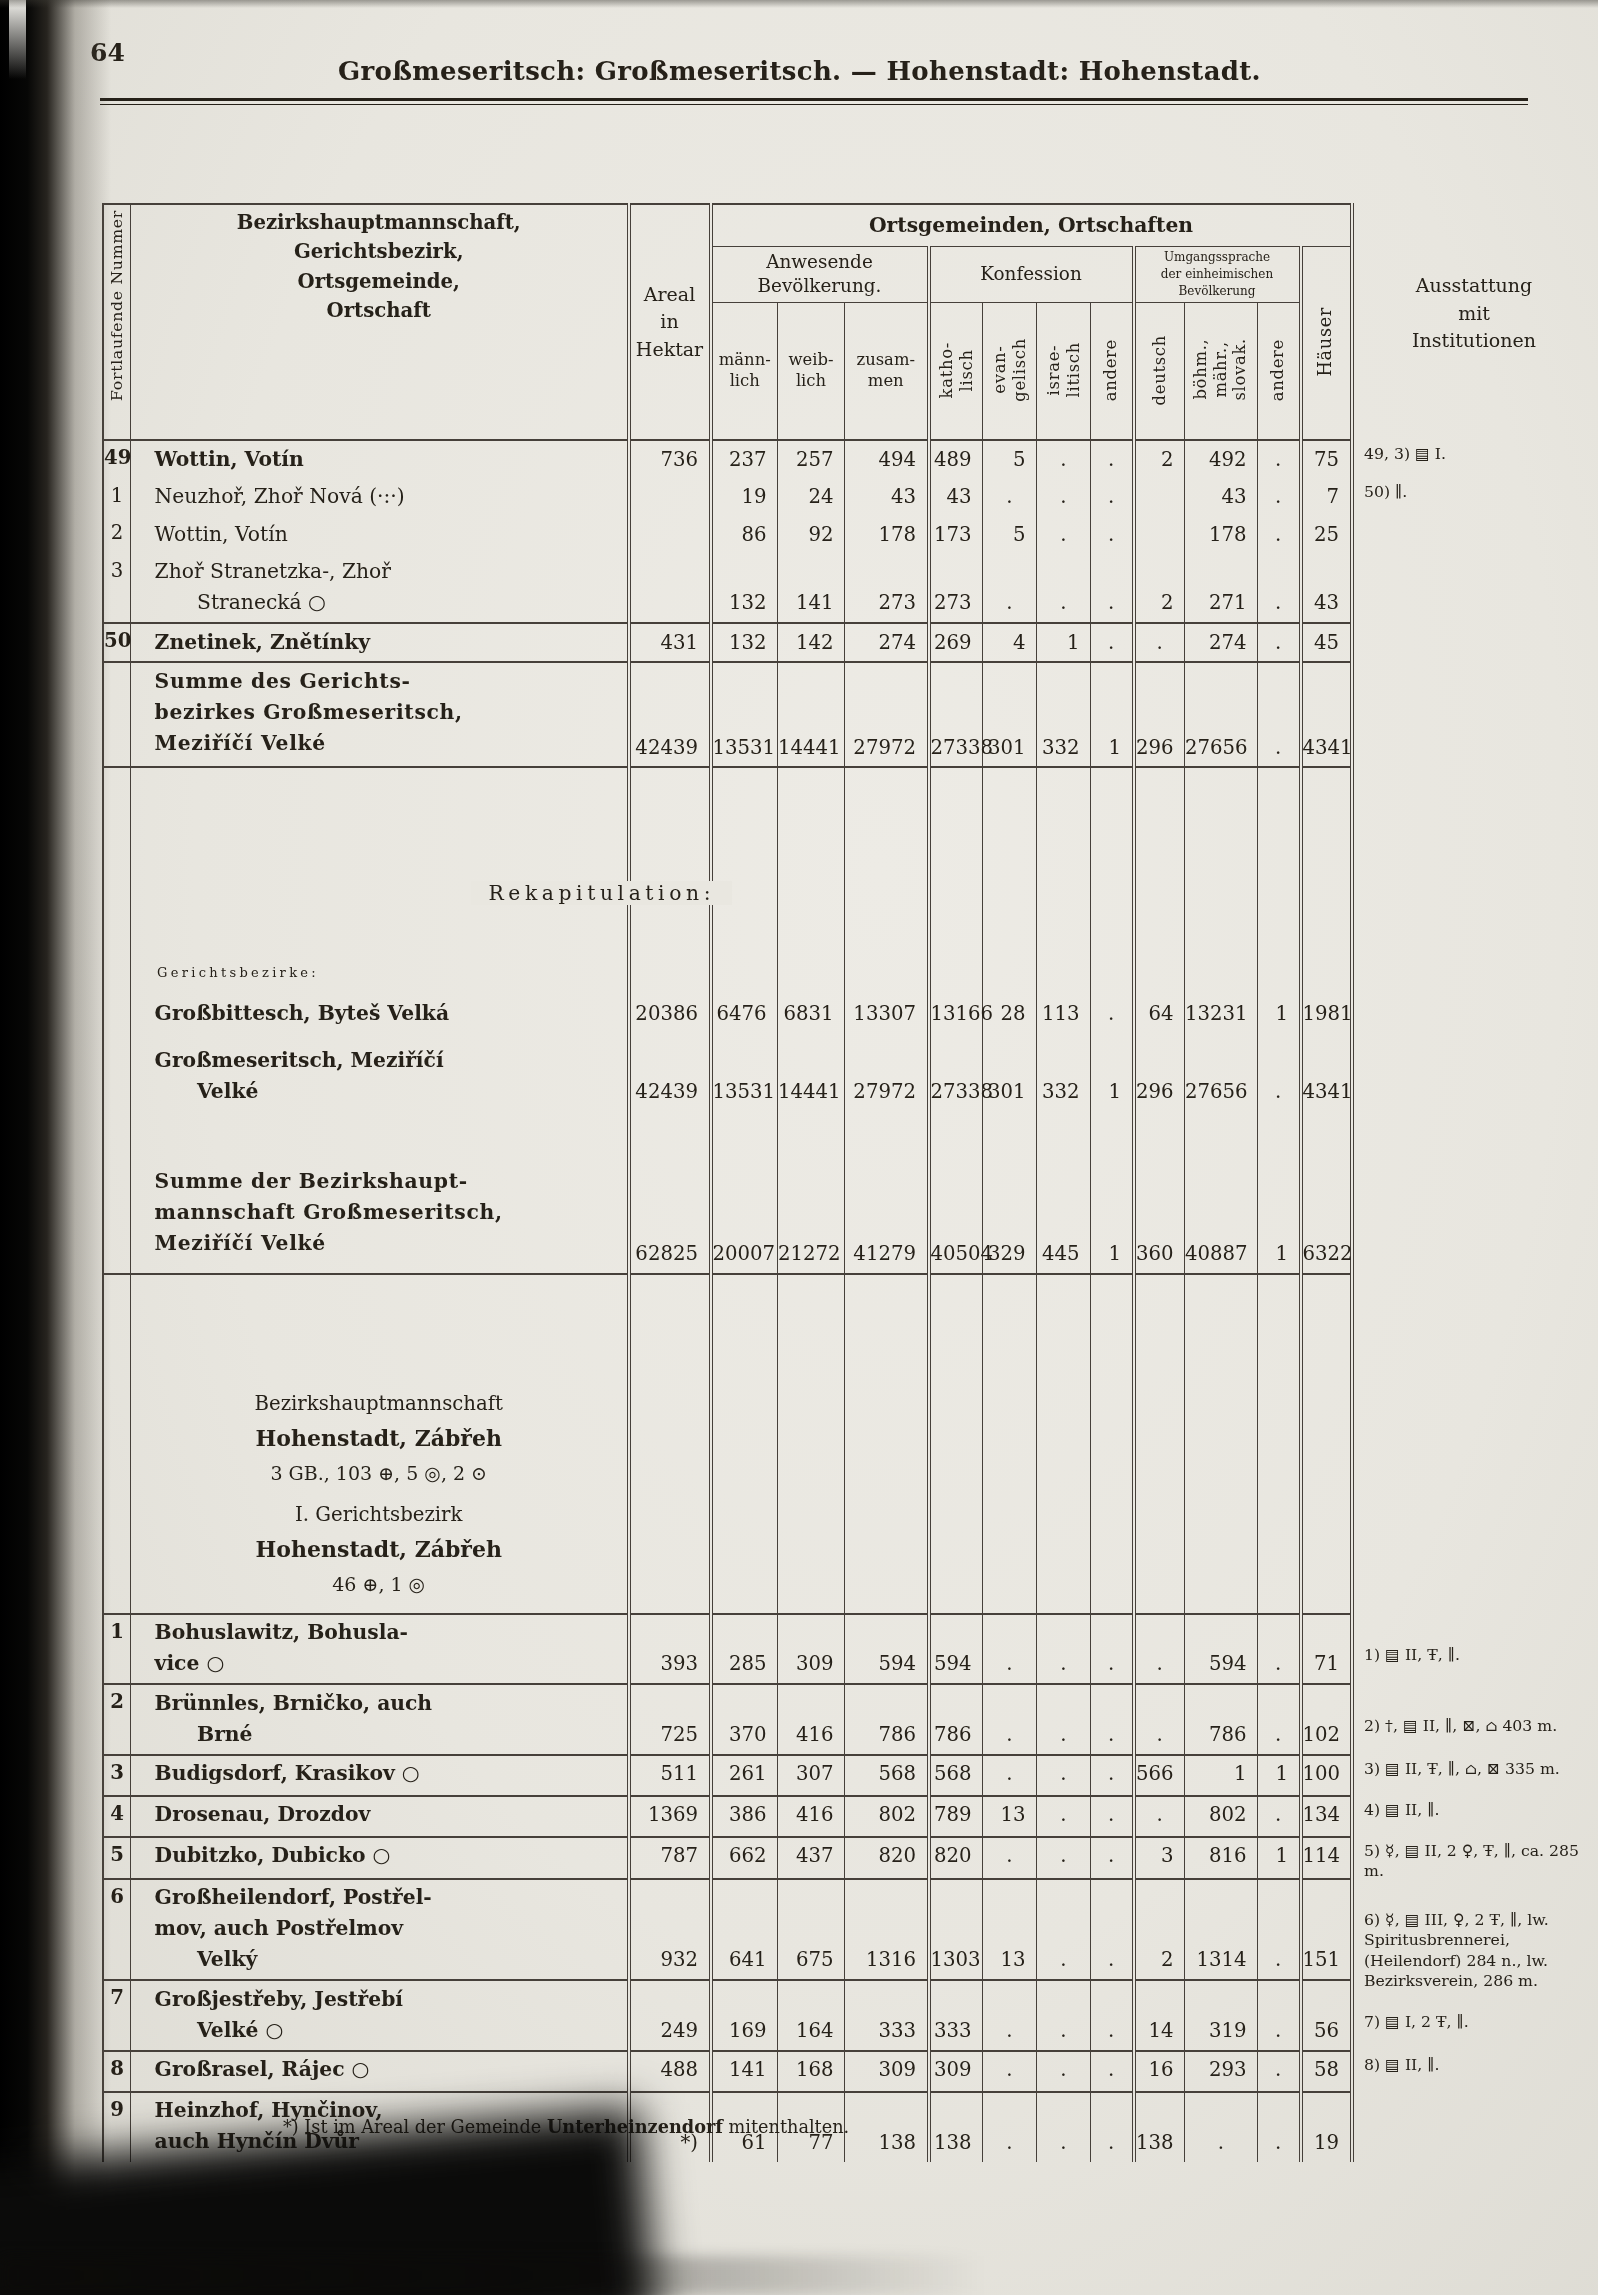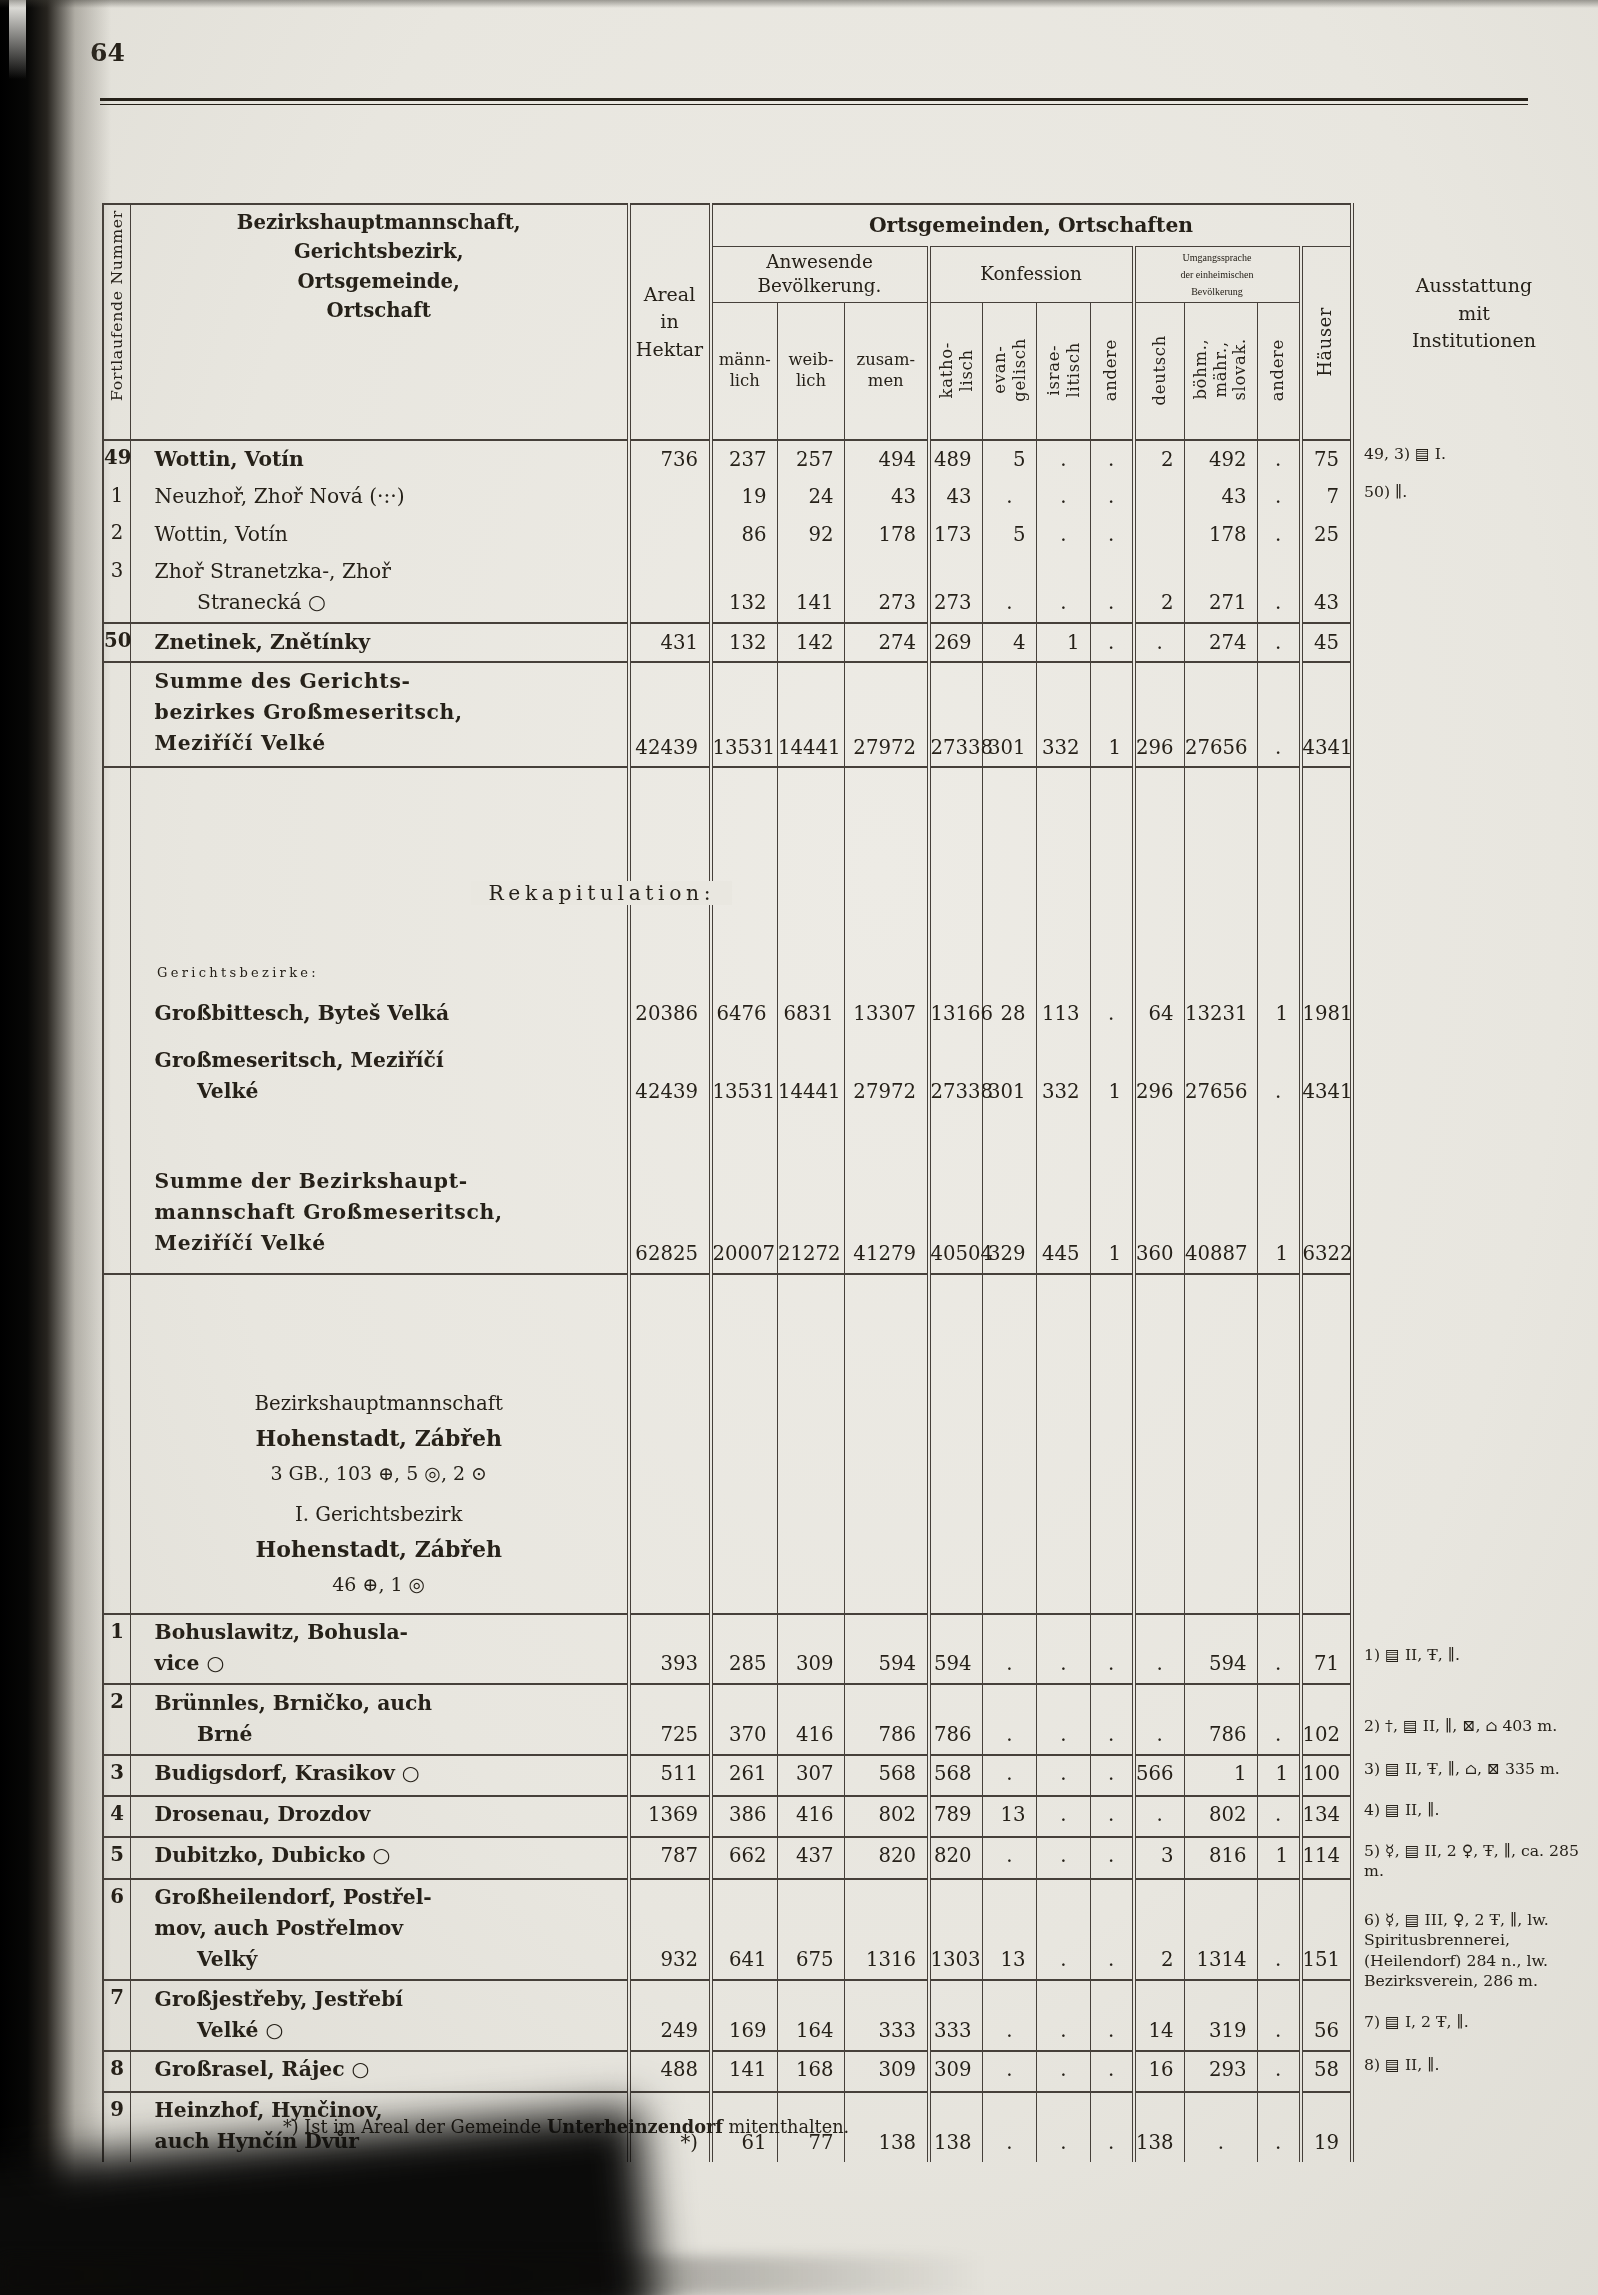--- a/index.html
+++ b/index.html
@@ -38,21 +38,21 @@
 
   
   thead th{border-bottom:1.3px solid var(--line);}
   tr.h1{height:42px;} tr.h2{height:56px;} tr.h3{height:138px;}
   tr.h1 th{border-top:2.6px solid var(--line);}
   .rs{border-bottom:2px solid var(--line) !important;}
   tr.h3 th{border-bottom:2px solid var(--line);vertical-align:middle;text-align:center;}
   th.h-top{font-size:20.3px;font-weight:bold;text-align:center;vertical-align:middle;}
   th.h-grp{text-align:center;vertical-align:middle;}
   th.h-grp div{font-size:18.4px;line-height:23.6px;}
-  th.h-spr div{font-size:10px;line-height:17px;font-family:Liberation Serif, serif;}
+  th.h-spr div{font-size:12px;line-height:17px;}
   .hname{vertical-align:top;padding-top:10.5px;}
   .hname div{font-weight:bold;font-size:19.7px;line-height:29.5px;text-align:center;}
   .hareal{vertical-align:middle;text-align:center;}
   .hareal div{font-size:19px;line-height:27.5px;}
   .h-leaf div{font-size:16.4px;line-height:20.3px;white-space:pre-line;}
   .vt{writing-mode:vertical-rl;transform:rotate(180deg);white-space:pre-line;display:inline-block;
     font-size:16.4px;line-height:19.7px;letter-spacing:0.7px;}
   .vnum{font-size:15.7px;}
   th.h-haus{vertical-align:middle;text-align:center;}
   th.h-haus .vt{font-size:17.7px;}
@@ -81,20 +81,21 @@
   .hl-b{font-size:22px;font-weight:bold;}
   .hl-y{font-size:19px;margin-bottom:6.6px;}
 
   .footnote{position:absolute;left:283px;top:2116px;font-size:17.7px;}
 </style>
 </head>
 <body>
 
 <div class="scan">
   <div class="pageno">64</div>
+  <div class="title">Großmeseritsch: Großmeseritsch. — Hohenstadt: Hohenstadt.</div>
   <div class="title-rule"></div>
 
   <div class="tablewrap">
     <table>
       <colgroup>
         <col style="width:27.5px">
           <col style="width:498px">
           <col style="width:82px">
         <col style="width:67px">
           <col style="width:67px">

